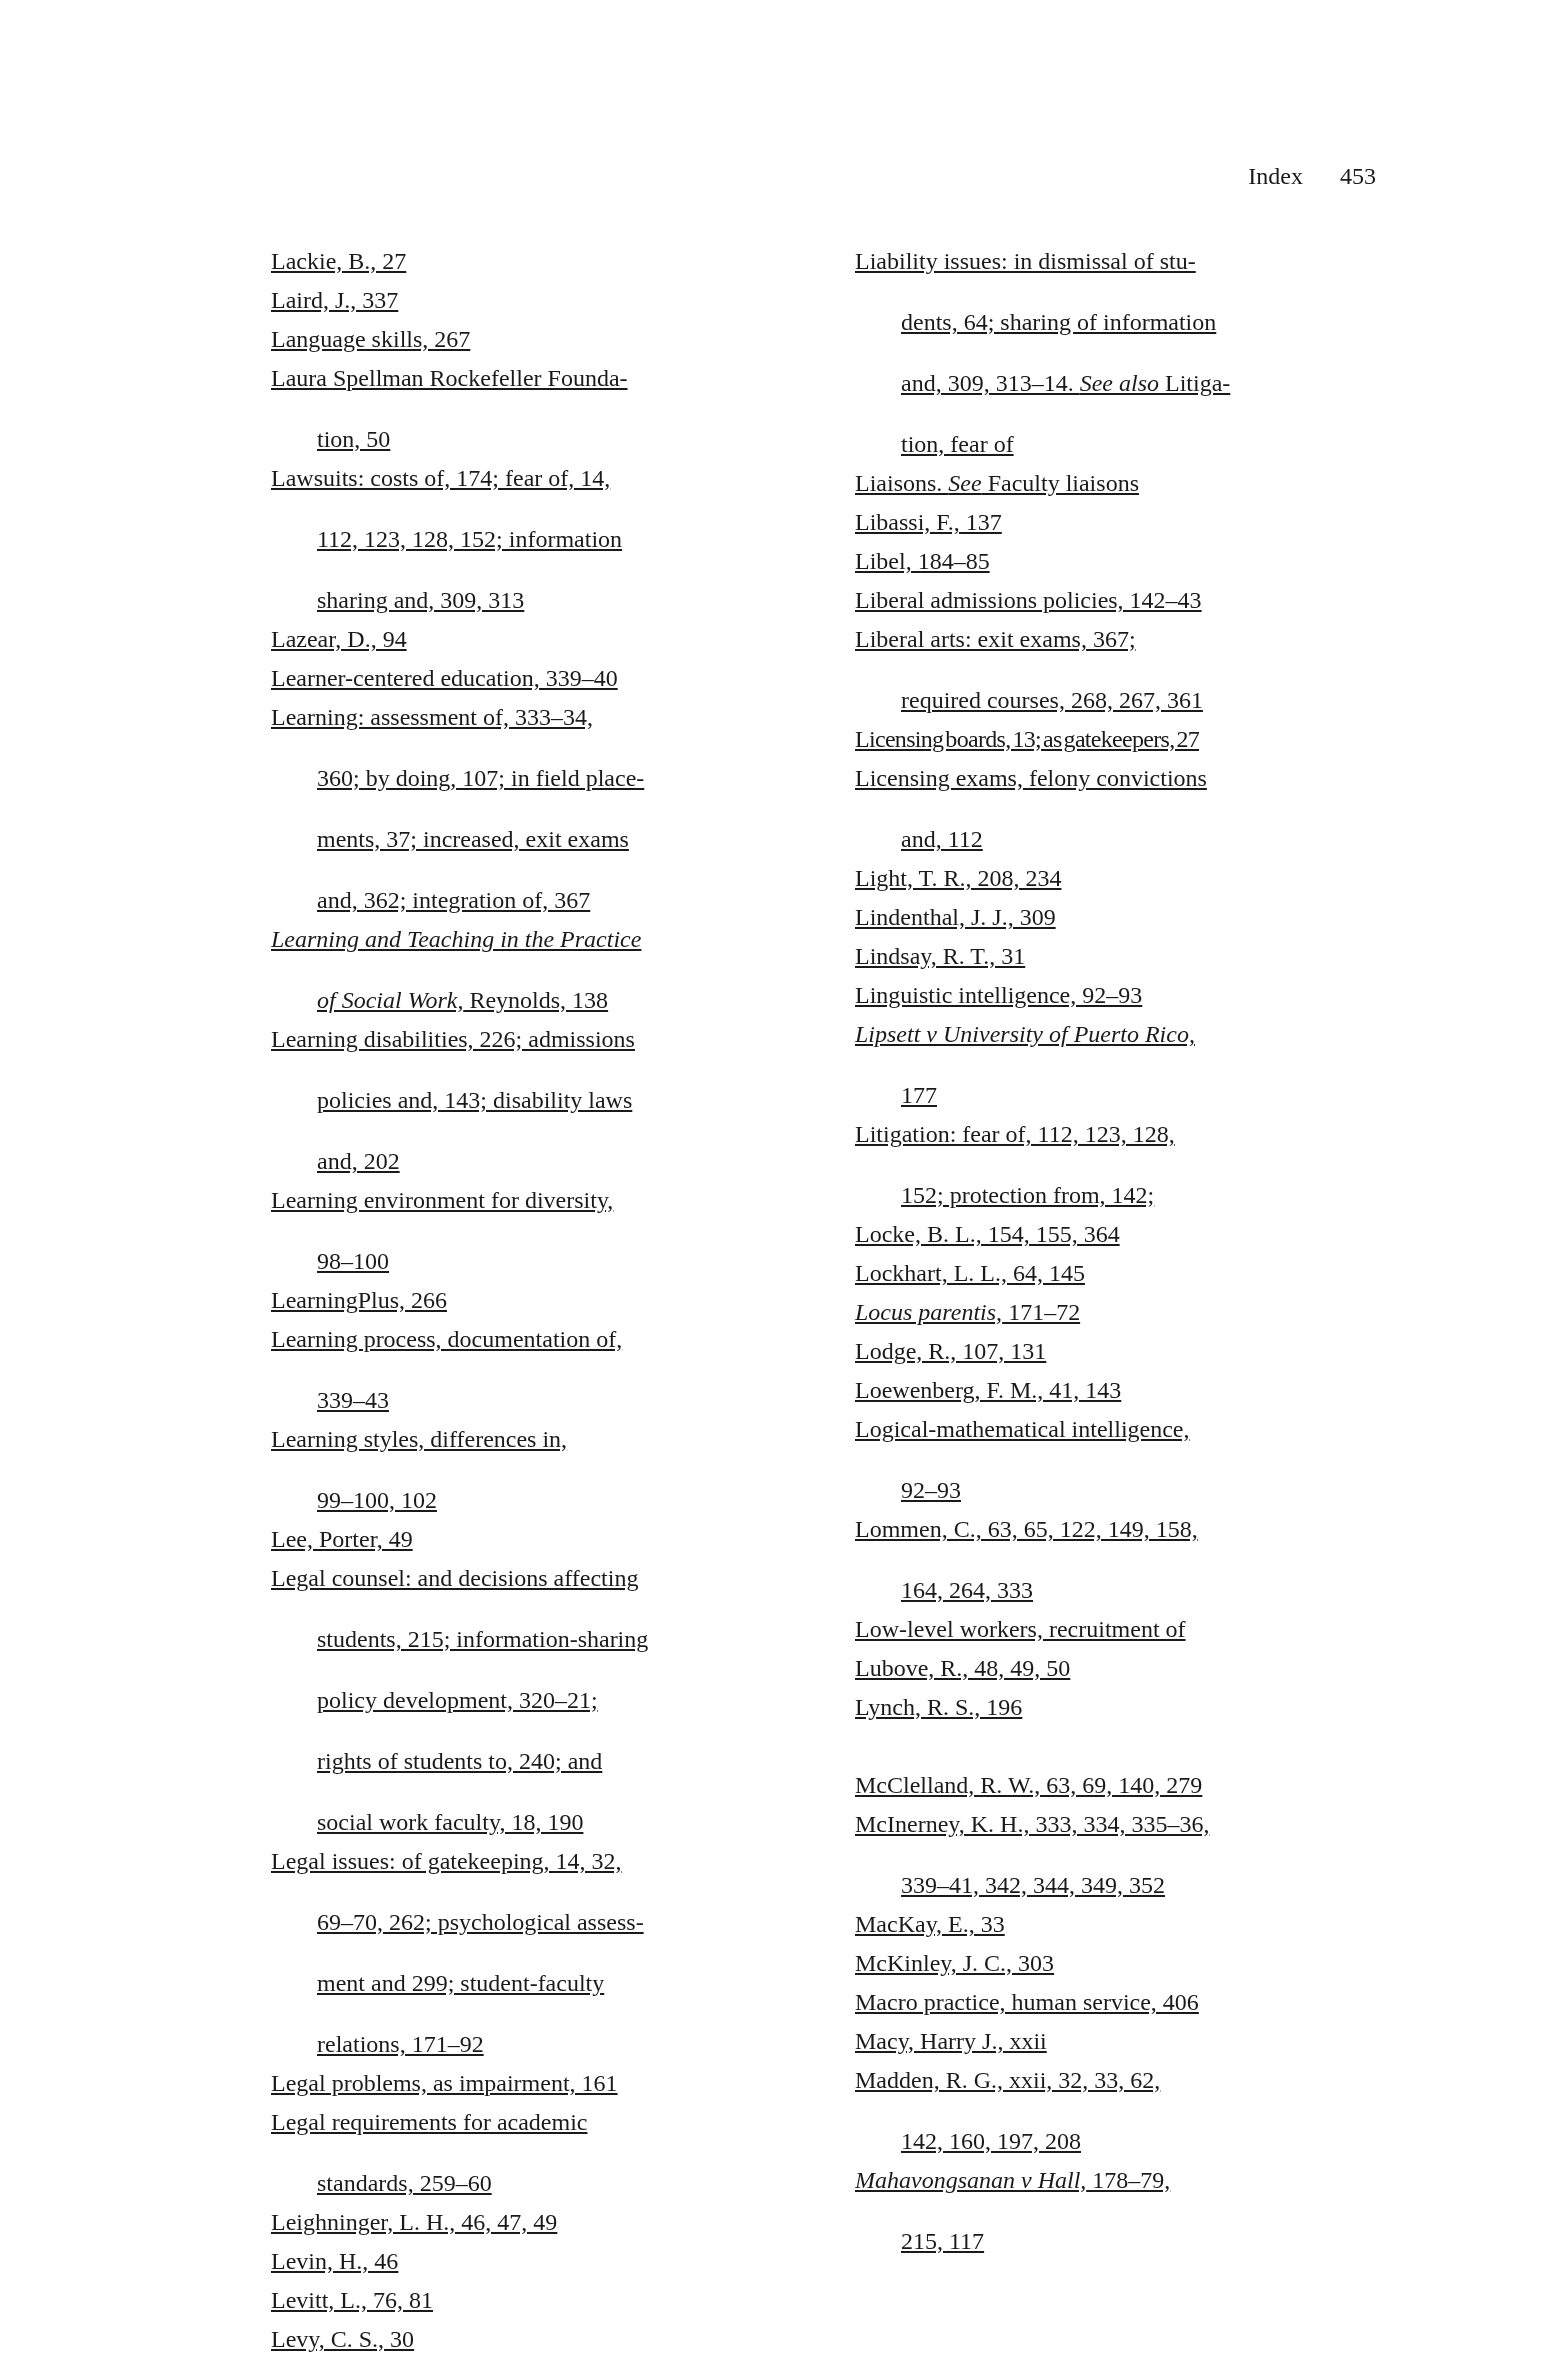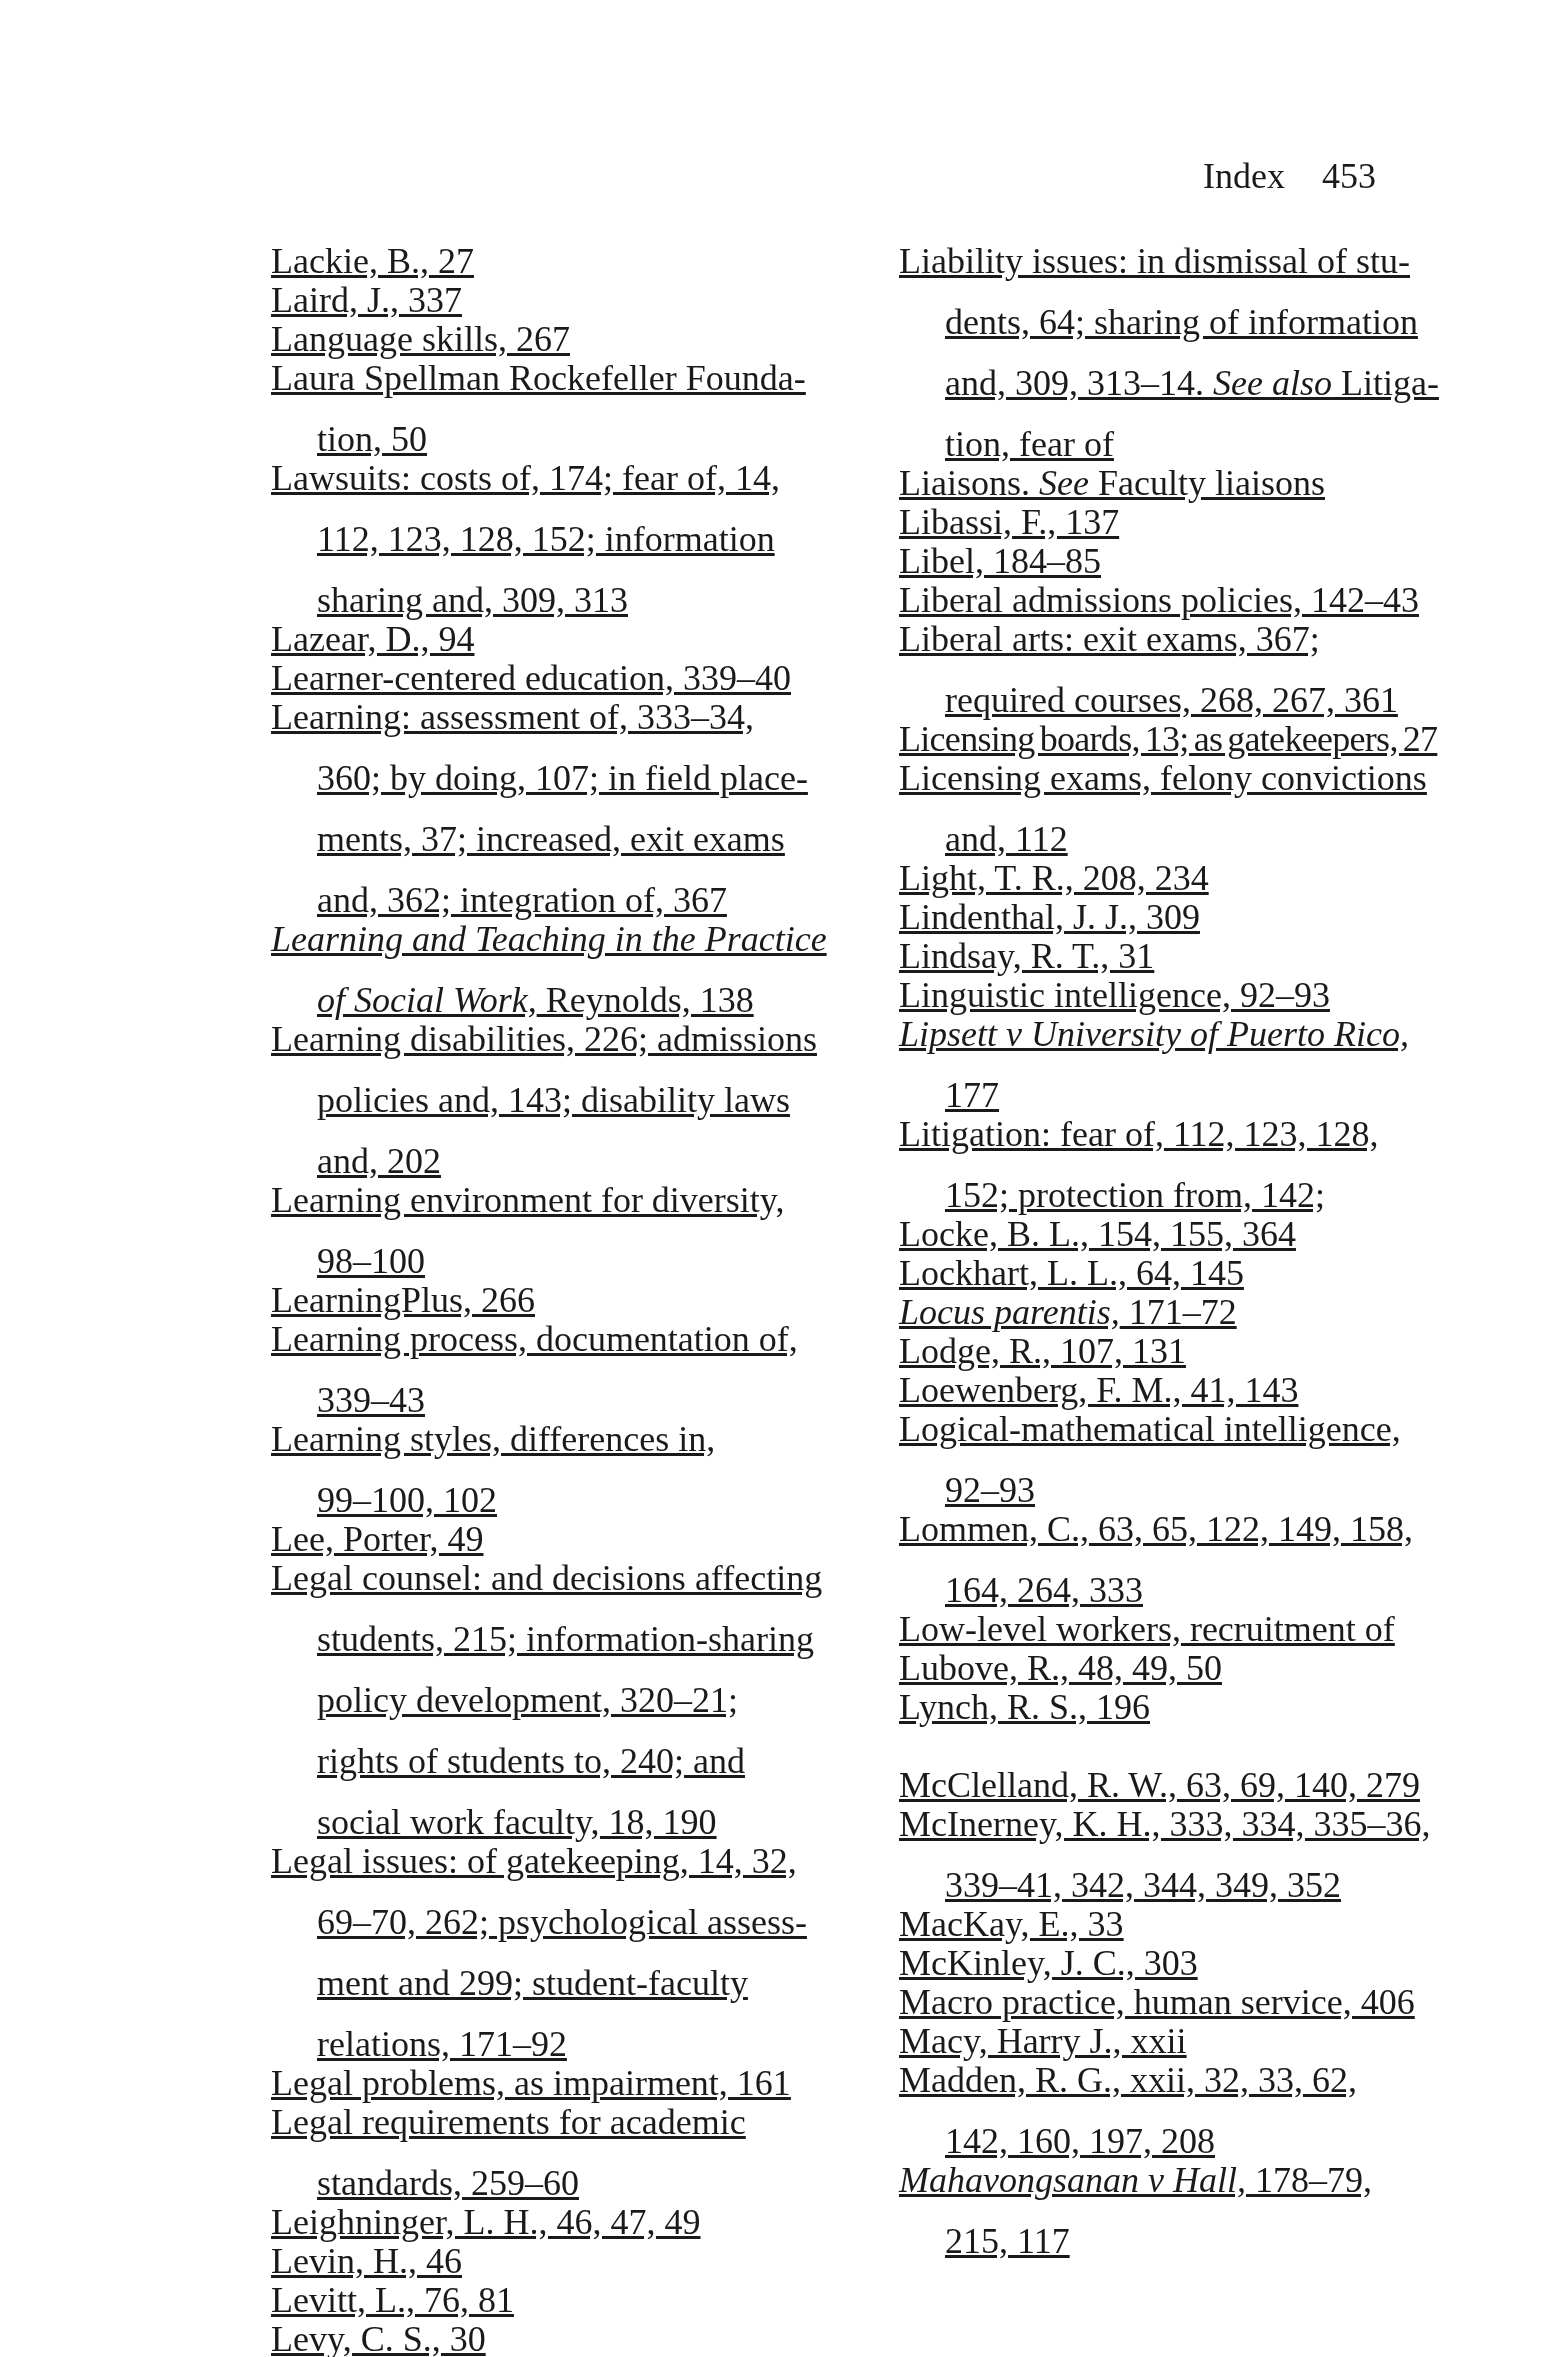--- a/index.html
+++ b/index.html
@@ -3,40 +3,40 @@
 <meta charset="utf-8">
 <style>
   html, body { margin: 0; padding: 0; }
   .page {
     position: relative;
     width: 1561px;
     height: 2357px;
     background: #ffffff;
     color: #1a1a1a;
     font-family: "Liberation Serif", "DejaVu Serif", serif;
-    font-size: 36px;
+    font-size: 24px;
     overflow: hidden;
   }
   .running-head {
     position: absolute;
     top: 157px;
     right: 185px;
     line-height: 39px;
     white-space: nowrap;
   }
   .running-head .pgnum { margin-left: 37px; }
   .col {
     position: absolute;
     top: 242px;
     line-height: 39px;
     white-space: nowrap;
     text-decoration: underline;
   }
   .col-left  { left: 271px; width: 539px; }
-  .col-right { left: 899px; width: 539px; }
+  .col-right { left: 855px; width: 539px; }
   .line { height: 39px; }
   .line.cont { padding-left: 46px; margin-top: 22px; }
   .line.tight { letter-spacing: -0.7px; word-spacing: -3.3px; }
   .line em { font-style: italic; }
 </style>
 </head>
 <body>
 
 <div class="page">
   <div class="running-head">

